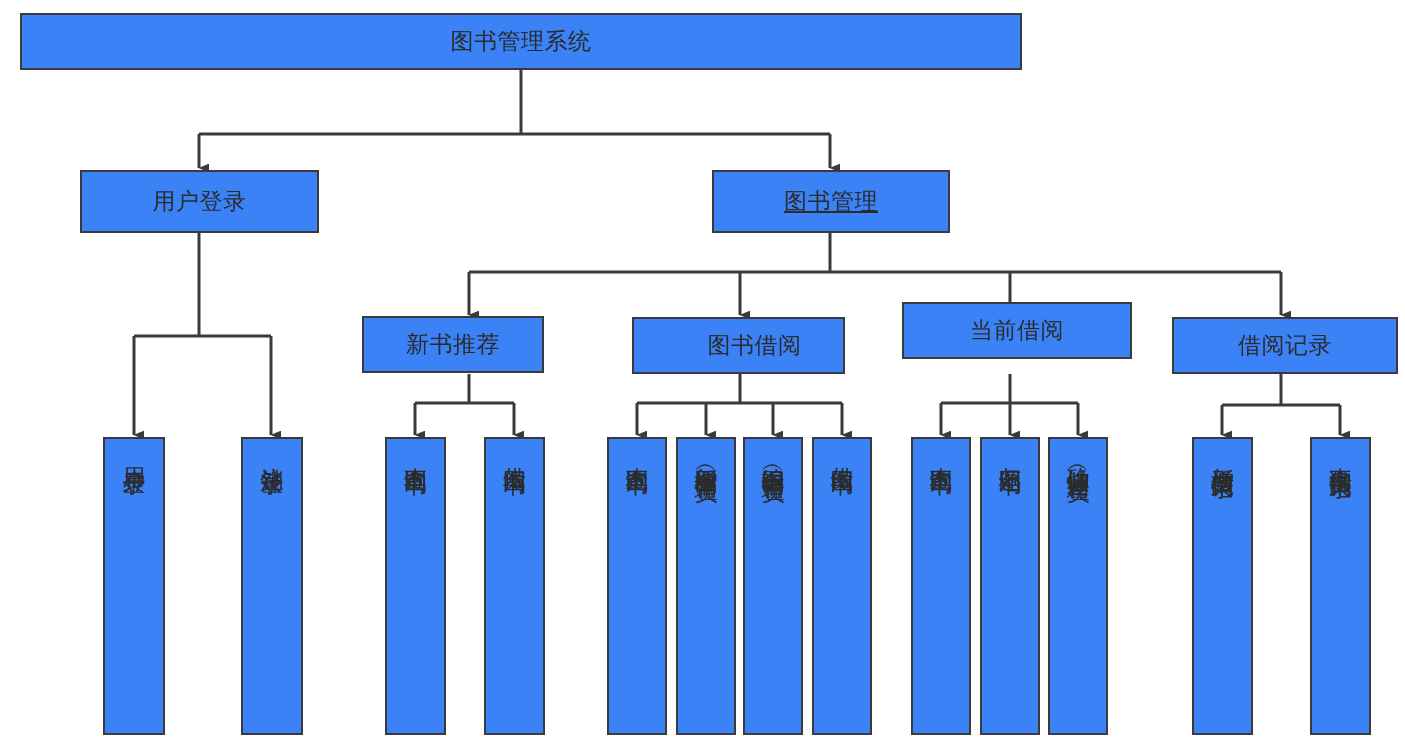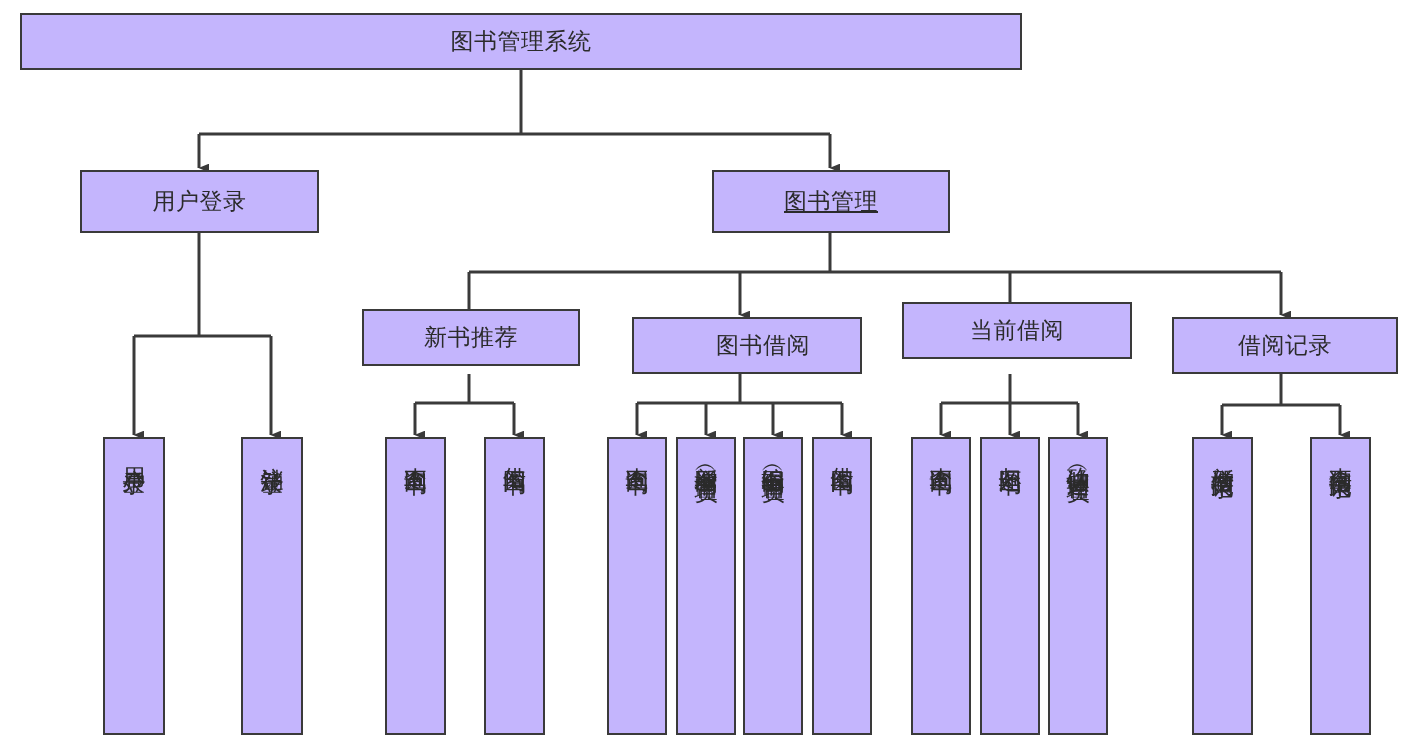--- a/index.html
+++ b/index.html
@@ -23,21 +23,21 @@
     left: 0;
     top: 0;
     width: 1405px;
     height: 747px;
     pointer-events: none;
   }
   .node {
     position: absolute;
     box-sizing: border-box;
     border: 2px solid #3a3a3a;
-    background: #c4b5fd;
+    background: #3b82f6;
     display: flex;
     align-items: center;
     justify-content: center;
     color: #2b2b2b;
   }
   .node-label {
     display: block;
     text-align: center;
     line-height: 1.18;
     color: #2b2b2b;
@@ -136,24 +136,24 @@
     <span class="node-label">图书管理系统</span>
   </div>
 
   <div class="node horiz" style="left:80px; top:170px; width:239px; height:63px;">
     <span class="node-label">用户登录</span>
   </div>
   <div class="node horiz" style="left:712px; top:170px; width:238px; height:63px;text-decoration:underline;">
     <span class="node-label">图书管理</span>
   </div>
 
-  <div class="node horiz" style="left:362px; top:309px; width:218px; height:57px;align-items:center;">
+  <div class="node horiz" style="left:362px; top:316px; width:182px; height:57px;align-items:center;">
     <span class="node-label">新书推荐</span>
   </div>
-  <div class="node horiz" style="left:632px; top:317px; width:230px; height:57px;padding-left:32px;">
+  <div class="node horiz" style="left:632px; top:317px; width:213px; height:57px;padding-left:32px;">
     <span class="node-label">图书借阅</span>
   </div>
   <div class="node horiz" style="left:902px; top:302px; width:230px; height:57px;">
     <span class="node-label">当前借阅</span>
   </div>
   <div class="node horiz" style="left:1172px; top:317px; width:226px; height:57px;">
     <span class="node-label">借阅记录</span>
   </div>
 
   <div class="node vert" style="left:103px; top:437px; width:62px; height:298px;">

